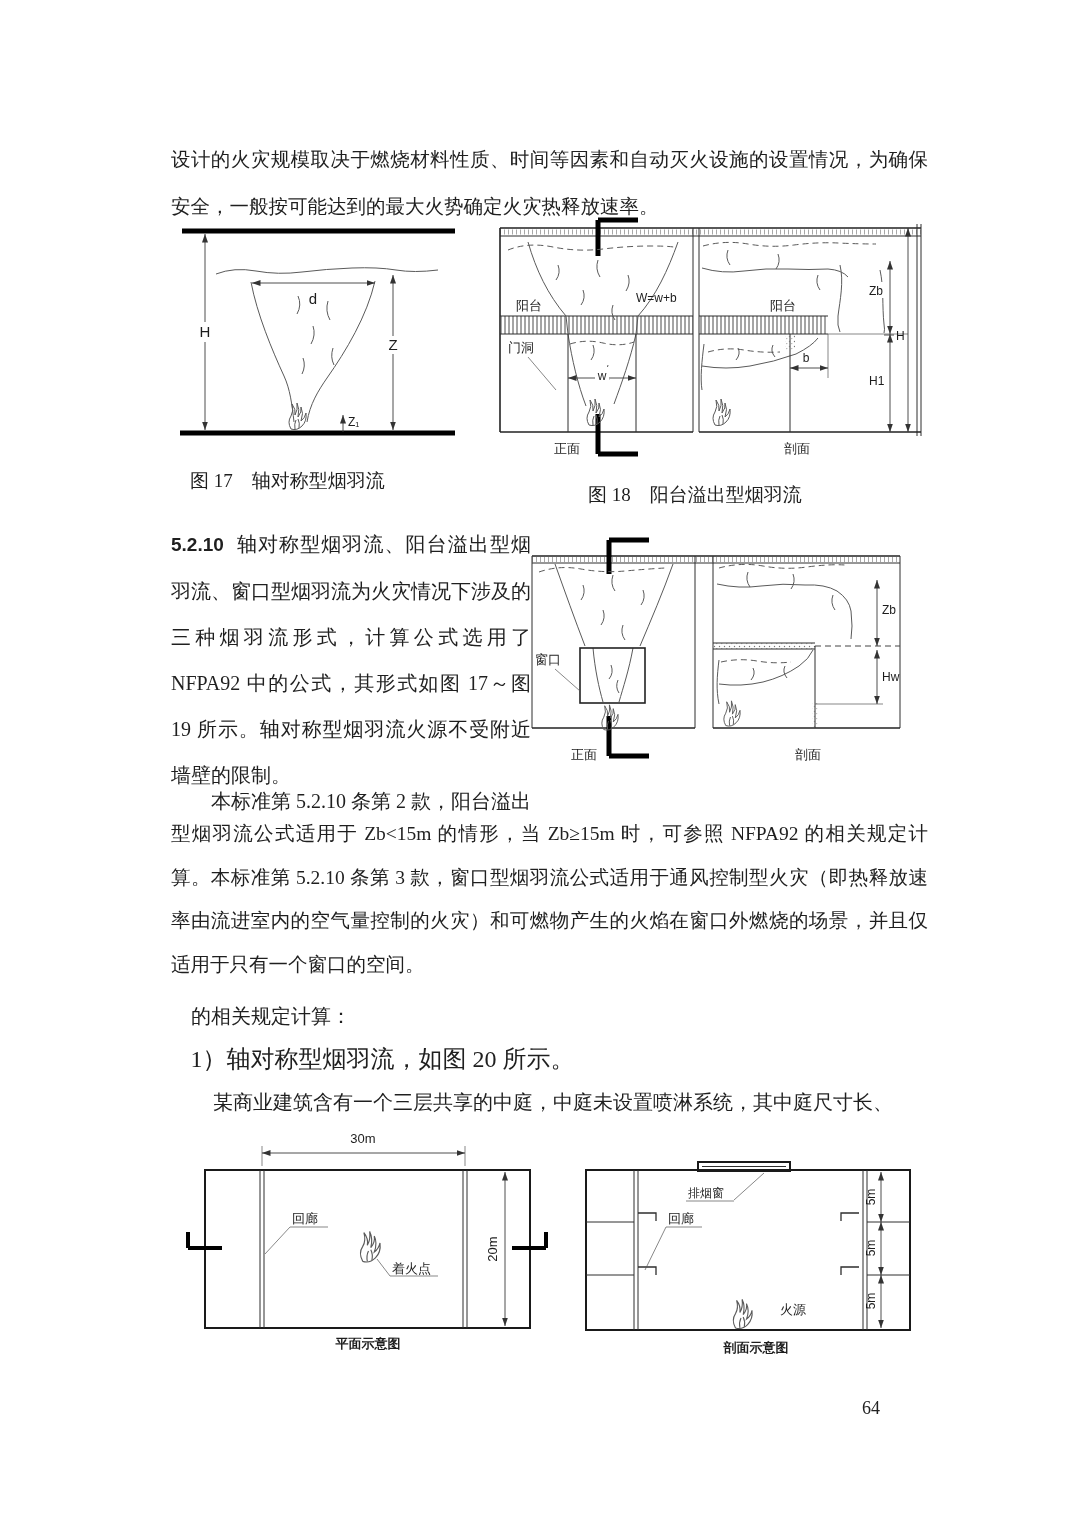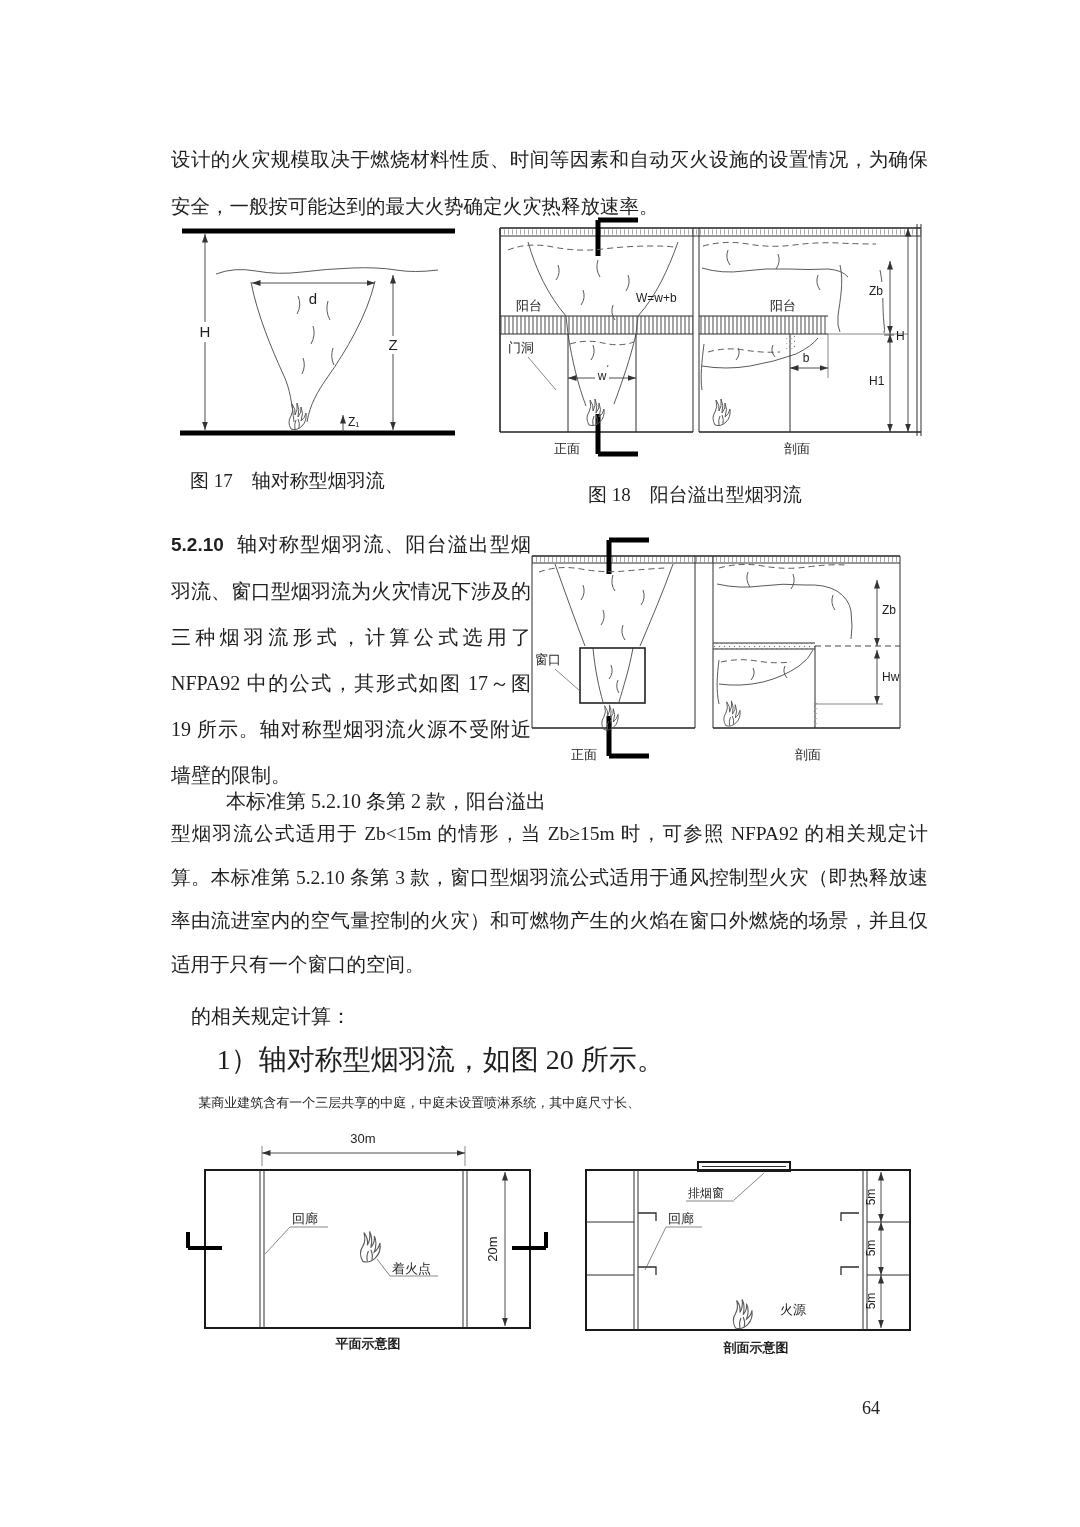--- a/index.html
+++ b/index.html
@@ -1,21 +1,21 @@
 <!DOCTYPE html>
 <html><head>
 <meta charset="utf-8">
 <style>
   html,body{margin:0;padding:0;background:#e8e8e8}
   .page{position:relative;width:1080px;height:1527px;background:#ffffff;margin:0 auto;
         font-family:"Liberation Serif","DejaVu Serif",serif;color:#1f1f1f;overflow:hidden}
   .t{position:absolute;margin:8px;font-size:19.5px;line-height:47px;text-align:justify;color:#1f1f1f}
   .clause{font-size:20px;line-height:46px}
   .clause b{font-family:Liberation Sans, sans-serif;font-size:19px;margin-right:12px}
-  .oneline{text-align:center;white-space:nowrap}
+  .oneline{text-align:left;white-space:nowrap}
   .cap{position:absolute;font-size:19px;text-align:left;color:#1f1f1f}
   .pgnum{position:absolute;font-size:18px;color:#222}
   svg{position:absolute;overflow:visible}
   
   .w1{stroke:#2e2e2e;stroke-width:1;fill:none}
   .w15{stroke:#222;stroke-width:1.6;fill:none}
   .w2{stroke:#1a1a1a;stroke-width:2;fill:none}
   .w5{stroke:#000;stroke-width:5;fill:none}
   .dim{stroke:#3a3a3a;stroke-width:0.9;fill:none}
   .ext{stroke:#555;stroke-width:0.7;fill:none}
@@ -257,22 +257,22 @@
     <g>
       <line x1="354" y1="110" x2="354" y2="164" class="dim" marker-start="url(#ar19)" marker-end="url(#ar19)"></line>
       <text x="359" y="141" class="gl gs">Hw</text>
     </g>
     <text x="272" y="219" class="gl">剖面</text>
   </svg>
 
   <p class="t oneline" style="left:163px;top:770px;width:390px;text-indent:2em;font-size:20px">本标准第 5.2.10 条第 2 款，阳台溢出</p>
   <p class="t" style="left:163px;top:804px;width:757px;line-height:43.5px">型烟羽流公式适用于 Zb&lt;15m 的情形，当 Zb≥15m 时，可参照 NFPA92 的相关规定计算。本标准第 5.2.10 条第 3 款，窗口型烟羽流公式适用于通风控制型火灾（即热释放速率由流进室内的空气量控制的火灾）和可燃物产生的火焰在窗口外燃烧的场景，并且仅适用于只有一个窗口的空间。</p>
   <p class="t oneline" style="left:163px;top:985px;font-size:20px;text-indent:1em">的相关规定计算：</p>
-  <p class="t oneline" style="left:171px;top:1028px;font-size:28px;text-indent:1.35em">1）轴对称型烟羽流，如图 20 所示。</p>
-  <p class="t oneline" style="left:163px;top:1071px;font-size:13px;text-indent:2.1em">某商业建筑含有一个三层共享的中庭，中庭未设置喷淋系统，其中庭尺寸长、</p>
+  <p class="t oneline" style="left:150px;top:1028px;font-size:24px;text-indent:1.35em">1）轴对称型烟羽流，如图 20 所示。</p>
+  <p class="t oneline" style="left:163px;top:1071px;font-size:20px;text-indent:2.1em">某商业建筑含有一个三层共享的中庭，中庭未设置喷淋系统，其中庭尺寸长、</p>
 
   <svg style="left:172px;top:1126px" width="390" height="228" viewBox="0 0 390 228">
     <defs>
       <marker id="ar20a" orient="auto-start-reverse" markerUnits="userSpaceOnUse" markerWidth="10" markerHeight="8" refX="8.5" refY="3">
         <path d="M0,0 L8.5,3 L0,6 Z" fill="#333"></path>
       </marker>
       <g id="fl20a" class="sm">
         <path d="M5,29 Q1,22 5,16 Q8,11 6,4 Q10,9 9,15 Q12,10 11,3 Q14,9 12,17 Q16,12 15,7 Q18,13 15,21 Q19,18 20,13 Q21,21 16,26 Q11,31 5,29"></path>
         <path d="M9,29 Q8,24 10,20 M13,28 Q14,23 12,19"></path>
       </g>

